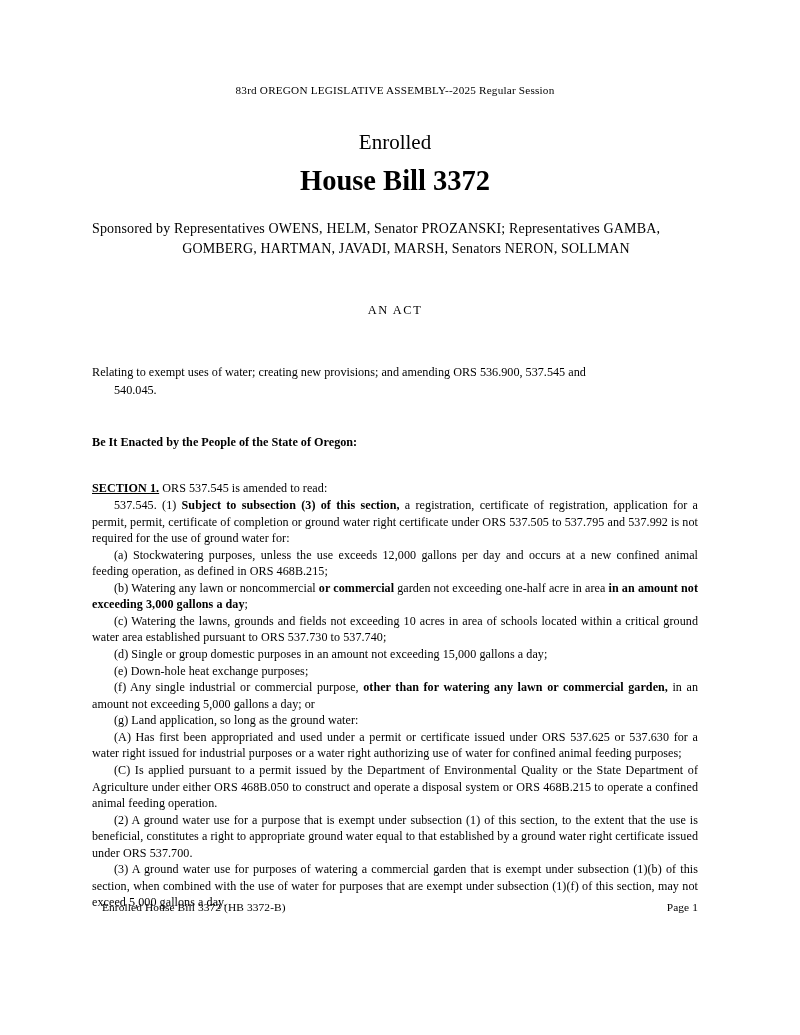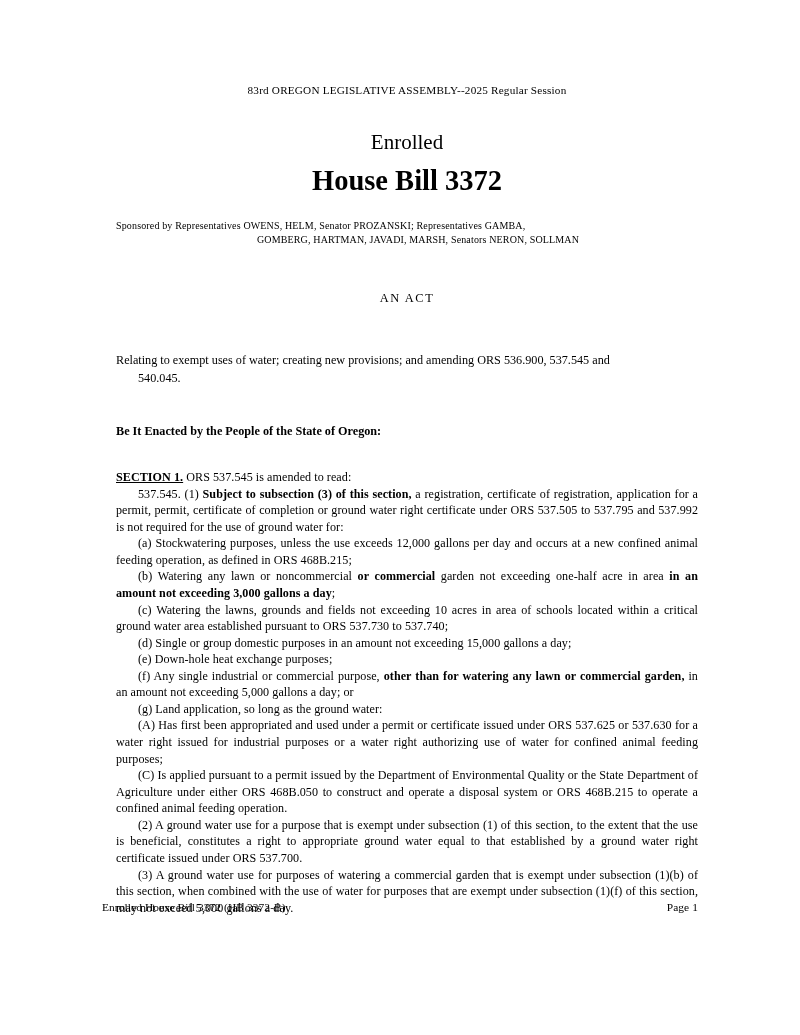--- a/index.html
+++ b/index.html
@@ -12,42 +12,42 @@
     height: 1035px;
     font-family: "Liberation Serif", serif;
     color: #000000;
     position: relative;
     overflow: hidden;
   }
   .page {
     width: 800px;
     height: 1035px;
     box-sizing: border-box;
-    padding: 84px 102px 0 116px;
+    padding: 84px 102px 0 92px;
     position: relative;
   }
   .session-line {
     text-align: center;
     font-size: 11.2px;
     letter-spacing: 0.2px;
     margin: 0 0 34px 0;
   }
   .enrolled {
     text-align: center;
     font-size: 21px;
     margin: 0 0 10px 0;
   }
   .bill-title {
     text-align: center;
     font-size: 28.5px;
     font-weight: bold;
     margin: 0 0 22px 0;
   }
   .sponsors {
-    font-size: 10px;
+    font-size: 14px;
     text-align: justify;
     line-height: 1.42;
     letter-spacing: 0.15px;
     margin: 0 0 44px 0;
   }
   .sponsors .cont {
     display: block;
     padding-left: 22px;
     text-align: center;
   }

